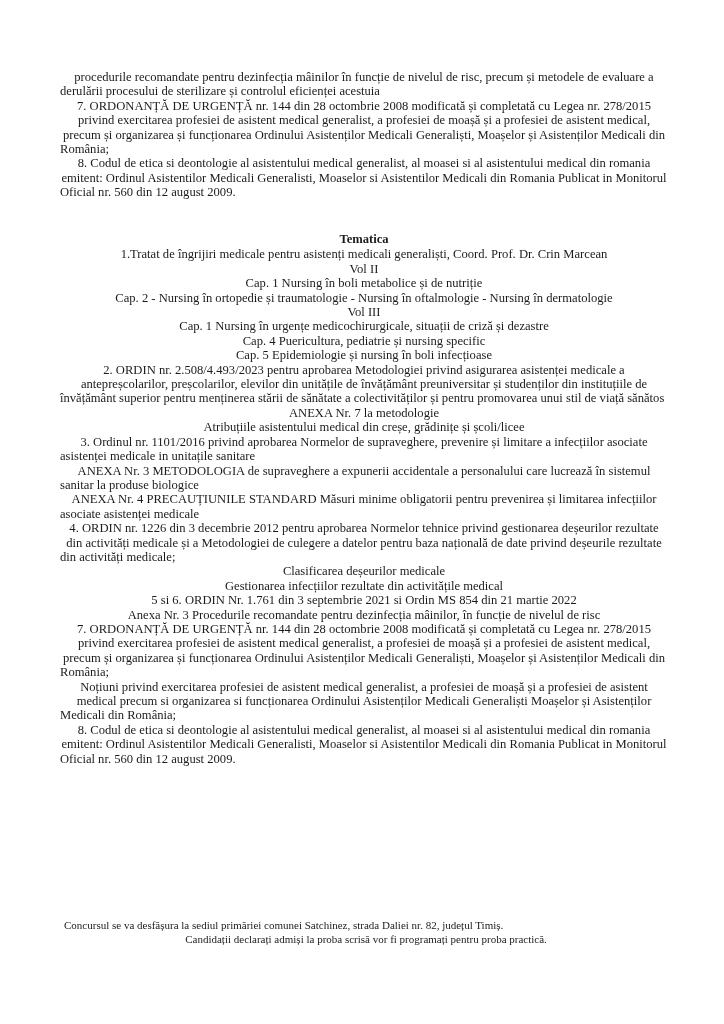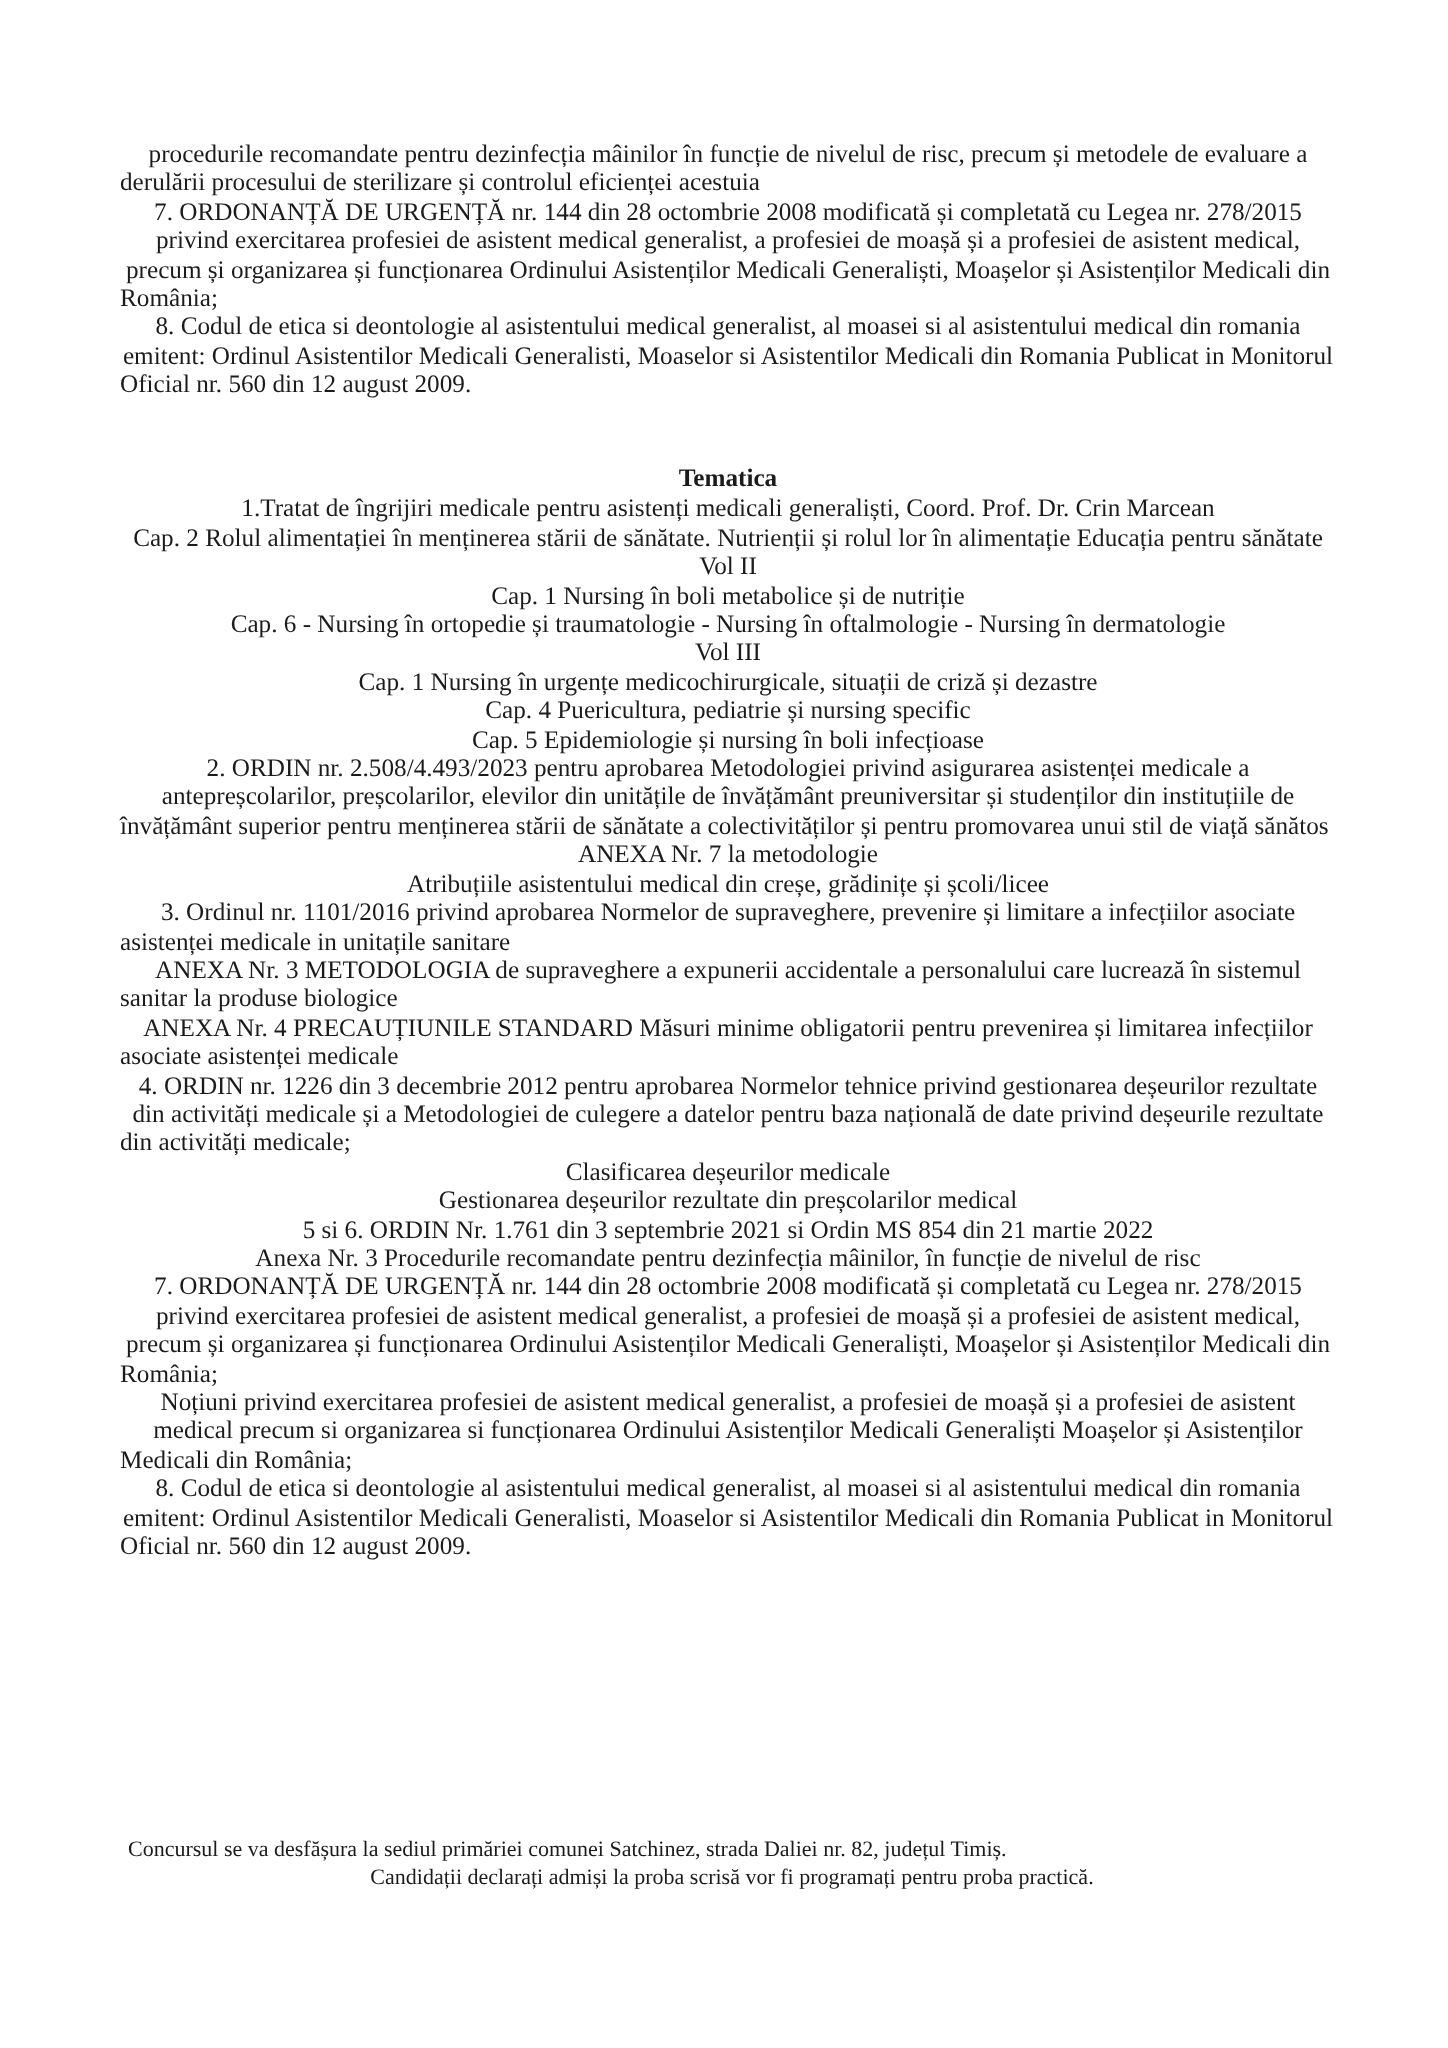--- a/index.html
+++ b/index.html
@@ -24,37 +24,36 @@
 
   <div class="block" id="top">
     <p class="j">procedurile recomandate pentru dezinfecția mâinilor în funcție de nivelul de risc, precum și metodele de evaluare a derulării procesului de sterilizare și controlul eficienței acestuia</p>
     <p class="j">7. ORDONANȚĂ DE URGENȚĂ nr. 144 din 28 octombrie 2008 modificată și completată cu Legea nr. 278/2015 privind exercitarea profesiei de asistent medical generalist, a profesiei de moașă și a profesiei de asistent medical, precum și organizarea și funcționarea Ordinului Asistenților Medicali Generaliști, Moașelor și Asistenților Medicali din România;</p>
     <p class="j">8. Codul de etica si deontologie al asistentului medical generalist, al moasei si al asistentului medical din romania emitent: Ordinul Asistentilor Medicali Generalisti, Moaselor si Asistentilor Medicali din Romania Publicat in Monitorul Oficial nr. 560 din 12 august 2009.</p>
   </div>
 
   <div class="block" id="tematica">
     <p class="b" style="margin-bottom:1px;">Tematica</p>
     <p>1.Tratat de îngrijiri medicale pentru asistenți medicali generaliști, Coord. Prof. Dr. Crin Marcean</p>
-    <p>Cap. 2 Rolul alimentației în menținerea stării de sănătate. Nutrienții și rolul lor în alimentație Educația pentru sănătate</p>
     <p>Vol II</p>
     <p>Cap. 1 Nursing în boli metabolice și de nutriție</p>
-    <p>Cap. 6 - Nursing în ortopedie și traumatologie - Nursing în oftalmologie - Nursing în dermatologie</p>
+    <p>Cap. 2 - Nursing în ortopedie și traumatologie - Nursing în oftalmologie - Nursing în dermatologie</p>
     <p>Vol III</p>
     <p>Cap. 1 Nursing în urgențe medicochirurgicale, situații de criză și dezastre</p>
     <p>Cap. 4 Puericultura, pediatrie și nursing specific</p>
     <p>Cap. 5 Epidemiologie și nursing în boli infecțioase</p>
     <p class="j">2. ORDIN nr. 2.508/4.493/2023 pentru aprobarea Metodologiei privind asigurarea asistenței medicale a antepreșcolarilor, preșcolarilor, elevilor din unitățile de învățământ preuniversitar și studenților din instituțiile de învățământ superior pentru menținerea stării de sănătate a colectivităților și pentru promovarea unui stil de viață sănătos</p>
     <p>ANEXA Nr. 7 la metodologie</p>
     <p>Atribuțiile asistentului medical din creșe, grădinițe și școli/licee</p>
     <p class="j">3. Ordinul nr. 1101/2016 privind aprobarea Normelor de supraveghere, prevenire și limitare a infecțiilor asociate asistenței medicale in unitațile sanitare</p>
     <p class="j">ANEXA Nr. 3 METODOLOGIA de supraveghere a expunerii accidentale a personalului care lucrează în sistemul sanitar la produse biologice</p>
     <p class="j">ANEXA Nr. 4 PRECAUȚIUNILE STANDARD Măsuri minime obligatorii pentru prevenirea și limitarea infecțiilor asociate asistenței medicale</p>
     <p class="j">4. ORDIN nr. 1226 din 3 decembrie 2012 pentru aprobarea Normelor tehnice privind gestionarea deșeurilor rezultate din activități medicale și a Metodologiei de culegere a datelor pentru baza națională de date privind deșeurile rezultate din activități medicale;</p>
     <p>Clasificarea deșeurilor medicale</p>
-    <p>Gestionarea deșeurilor rezultate din preșcolarilor medical</p>
+    <p>Gestionarea infecțiilor rezultate din activitățile medical</p>
     <p>5 si 6. ORDIN Nr. 1.761 din 3 septembrie 2021 si Ordin MS 854 din 21 martie 2022</p>
     <p>Anexa Nr. 3 Procedurile recomandate pentru dezinfecția mâinilor, în funcție de nivelul de risc</p>
     <p class="j">7. ORDONANȚĂ DE URGENȚĂ nr. 144 din 28 octombrie 2008 modificată și completată cu Legea nr. 278/2015 privind exercitarea profesiei de asistent medical generalist, a profesiei de moașă și a profesiei de asistent medical, precum și organizarea și funcționarea Ordinului Asistenților Medicali Generaliști, Moașelor și Asistenților Medicali din România;</p>
     <p class="j">Noțiuni privind exercitarea profesiei de asistent medical generalist, a profesiei de moașă și a profesiei de asistent medical precum si organizarea si funcționarea Ordinului Asistenților Medicali Generaliști Moașelor și Asistenților Medicali din România;</p>
     <p class="j"> 8. Codul de etica si deontologie al asistentului medical generalist, al moasei si al asistentului medical din romania emitent: Ordinul Asistentilor Medicali Generalisti, Moaselor si Asistentilor Medicali din Romania Publicat in Monitorul Oficial nr. 560 din 12 august 2009.</p>
   </div>
 
   <div class="block" id="closing">
     <p class="j">Concursul se va desfășura la sediul primăriei comunei Satchinez, strada Daliei nr. 82, județul Timiș.</p>
     <p>Candidații declarați admiși la proba scrisă vor fi programați pentru proba practică.</p>

